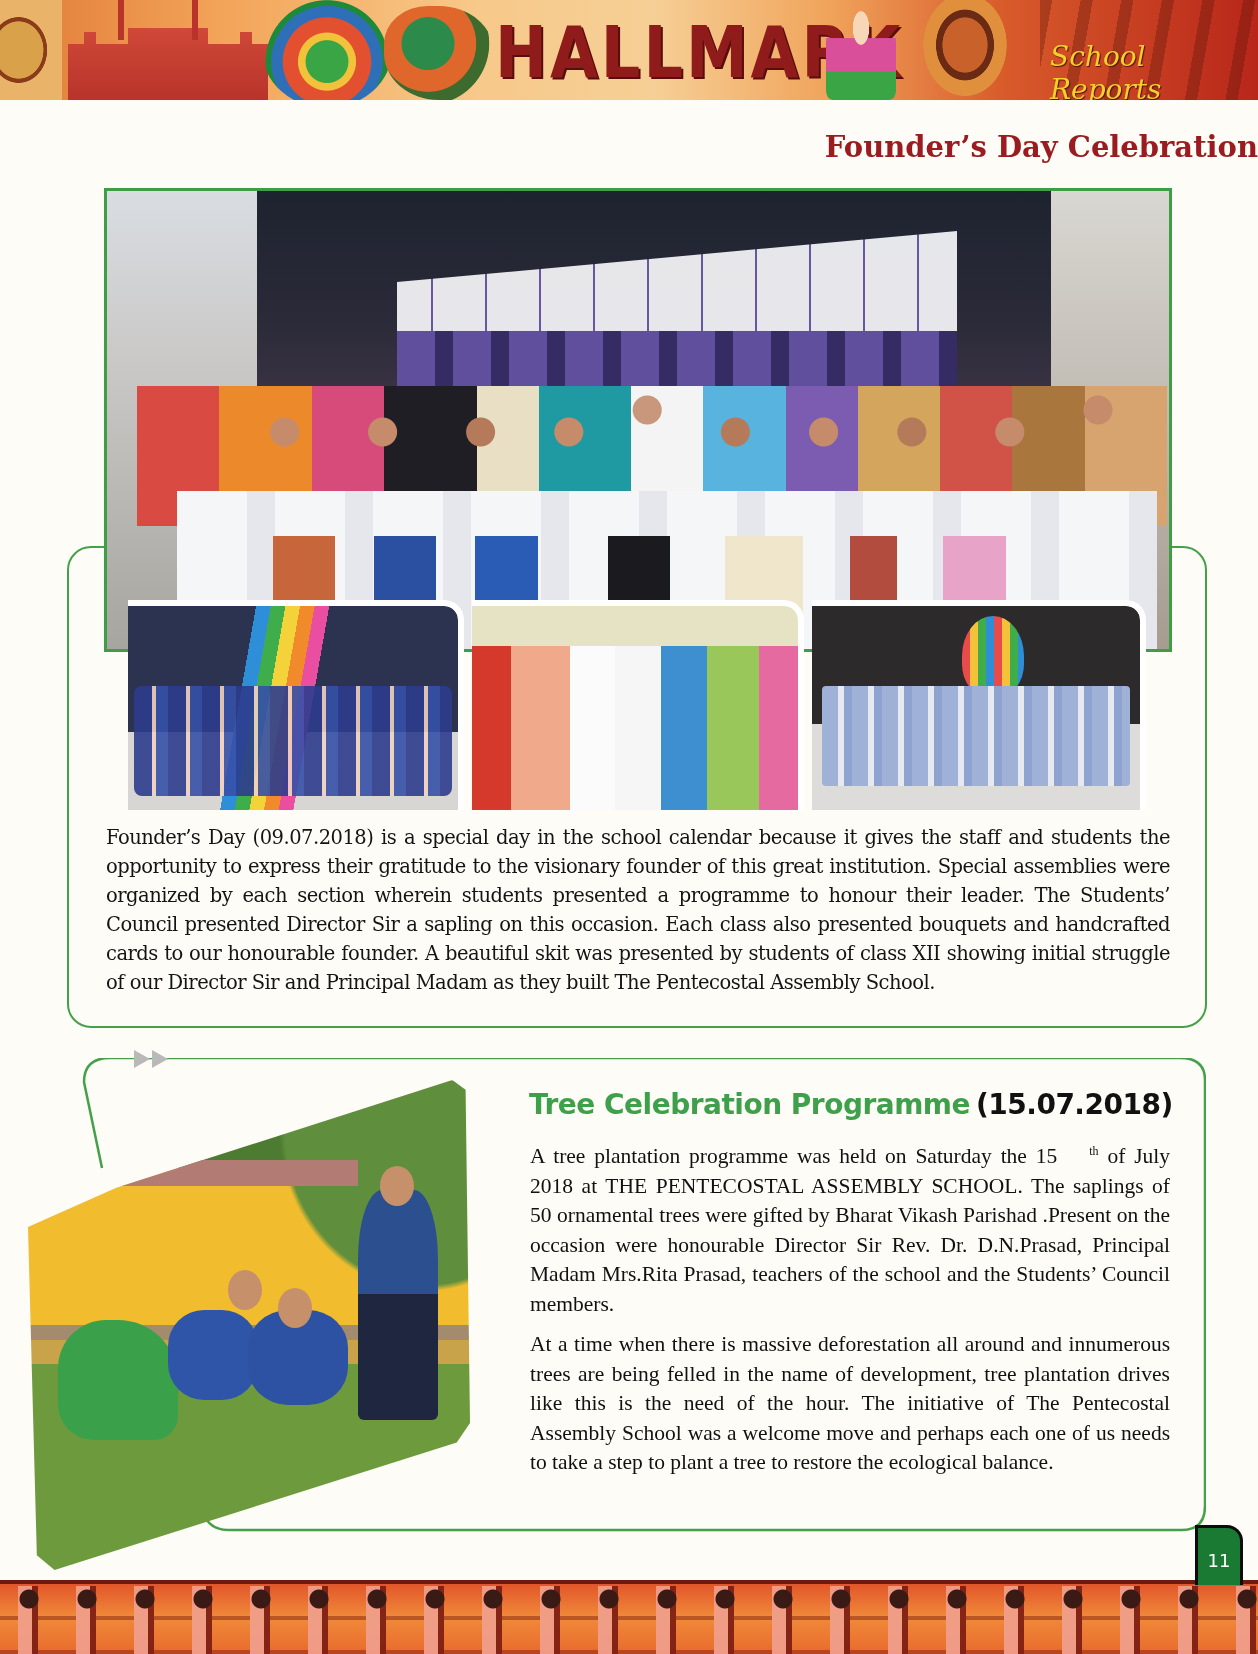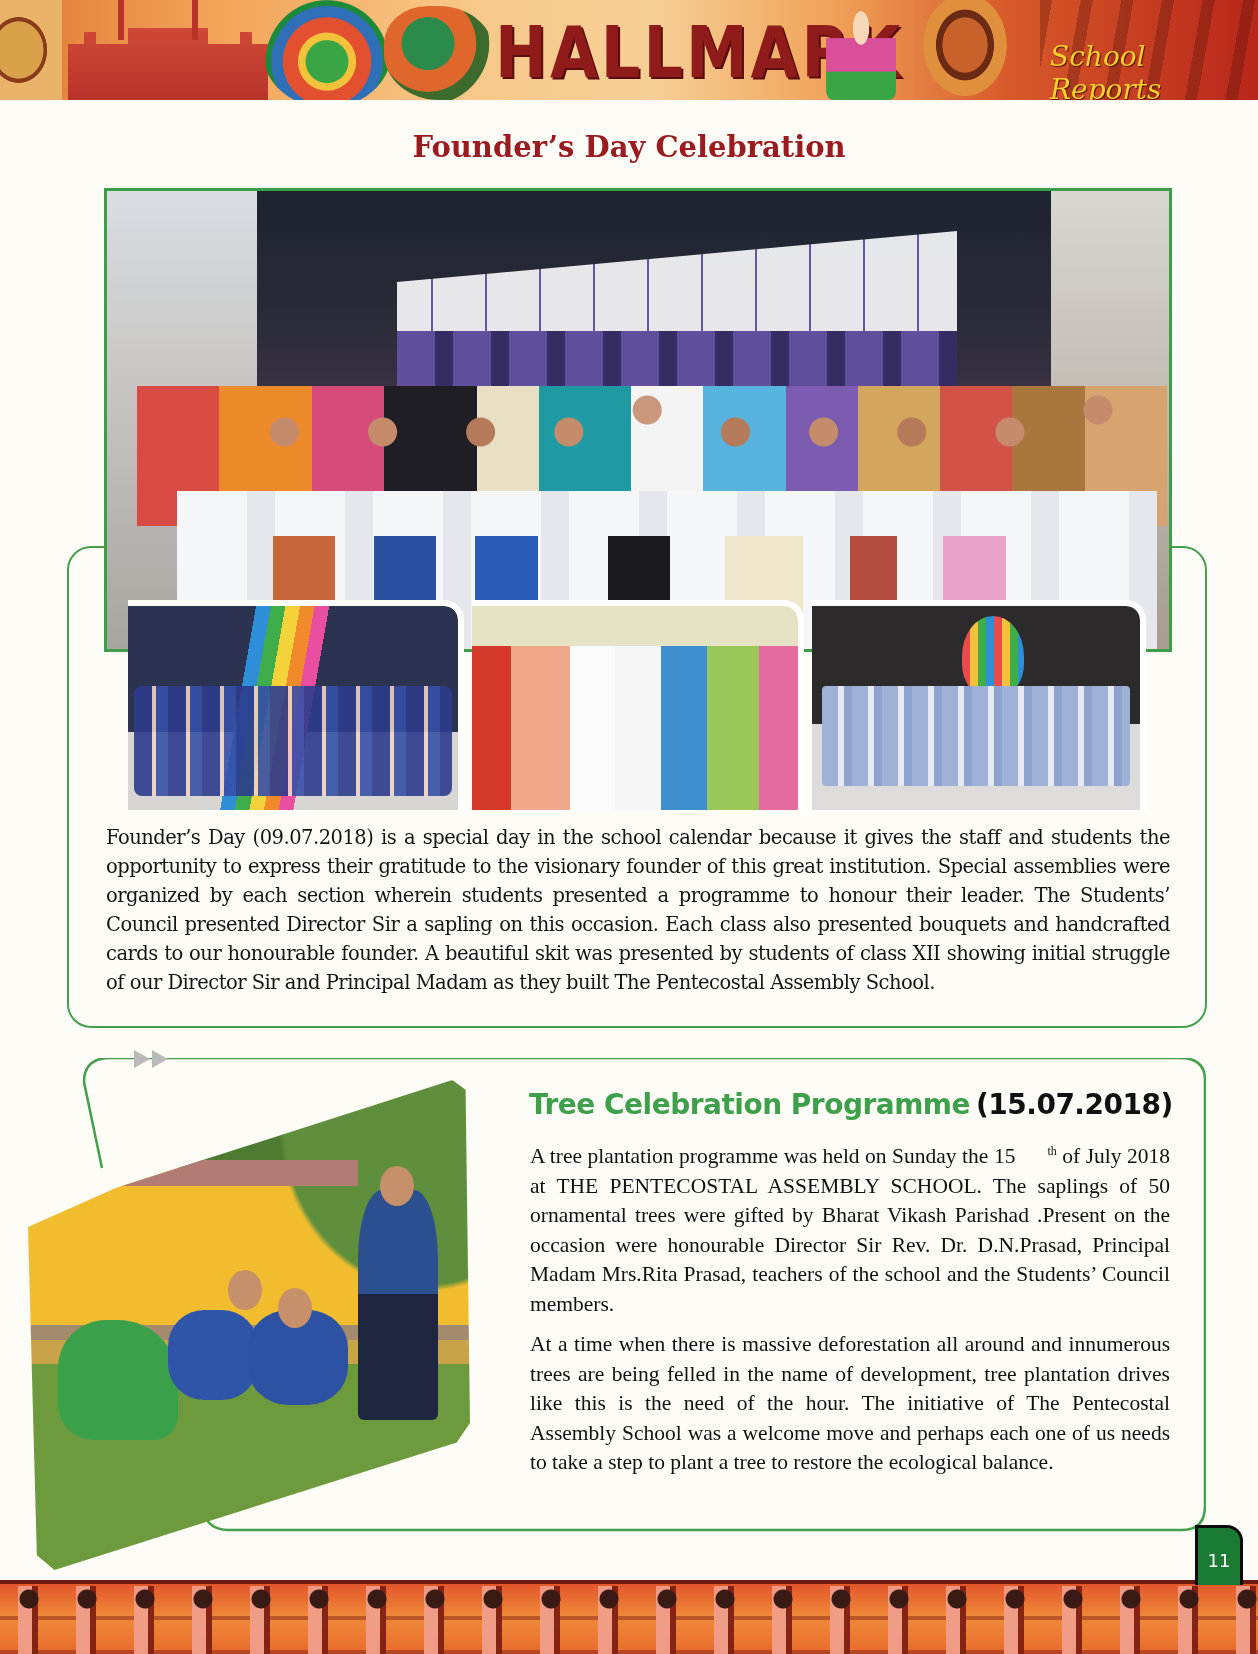--- a/index.html
+++ b/index.html
@@ -26,21 +26,21 @@
   .hdr-dancer { left: 826px; top: 4px; width: 70px; height: 96px;
     background: radial-gradient(ellipse at 50% 25%, #f6d7b8 0 16%, transparent 17%), linear-gradient(180deg, transparent 35%, #d94f9a 36% 70%, #3aa544 71%); border-radius: 40% 40% 10% 10%; }
   .hdr-goddess { left: 920px; top: 0; width: 90px; height: 100px;
     background: radial-gradient(ellipse at 50% 45%, #c9622a 0 35%, #6b2a14 36% 45%, #e0903c 46% 65%, transparent 66%); }
   .hdr-figs { left: 1040px; top: 0; width: 218px; height: 100px;
     background: repeating-linear-gradient(100deg, rgba(90,20,10,.35) 0 12px, transparent 12px 40px); }
   .hdr-sub { left: 1050px; top: 40px; font-family: "DejaVu Serif", serif; font-style: italic;
     font-size: 28px; color: #f2d12c; text-shadow: 1px 1px 1px #5a0d0d; }
 
   
-  .founder-title { position: absolute; left: 0; width: 1258px; top: 130px; text-align: center;
+  .founder-title { position: absolute; left: 0; width: 1258px; top: 130px; text-align: right;
     font-family: "DejaVu Serif", serif; font-weight: bold; font-size: 29px; color: #9a1c20; }
 
   .founder-box { position: absolute; left: 67px; top: 546px; width: 1140px; height: 482px;
     border: 2px solid #45a04a; border-radius: 24px; }
   .main-photo { position: absolute; left: 104px; top: 188px; width: 1068px; height: 464px;
     border: 3px solid #3f9e45; overflow: hidden; background: #2a2430; }
   .photo { position: absolute; overflow: hidden; }
   .mp-left { left: 0; top: 0; width: 150px; height: 100%;
     background: linear-gradient(180deg, #d9dde2 0%, #c9c7c5 40%, #a7a59f 100%); }
   .mp-stage { left: 150px; top: 0; width: 800px; height: 210px;
@@ -214,21 +214,21 @@
   <div class="tp-girl-blue2"></div>
   <div class="tp-face" style="left:200px; top:190px"></div>
   <div class="tp-face" style="left:250px; top:208px"></div>
 </div>
 
 <h2 class="tree-title">
   <span>Tree Celebration Programme</span><span class="date">(15.07.2018)</span>
 </h2>
 
 <div class="tree-text">
-  <p><span>A tree plantation programme was held on Sunday the 15</span><sup>th</sup><span> of July 2018 at THE PENTECOSTAL ASSEMBLY SCHOOL. The saplings of 50 ornamental trees were gifted by Bharat Vikash Parishad .Present on the occasion were honourable Director Sir Rev. Dr. D.N.Prasad, Principal Madam Mrs.Rita Prasad, teachers of the school and the Students’ Council members.</span></p>
+  <p><span>A tree plantation programme was held on Saturday the 15</span><sup>th</sup><span> of July 2018 at THE PENTECOSTAL ASSEMBLY SCHOOL. The saplings of 50 ornamental trees were gifted by Bharat Vikash Parishad .Present on the occasion were honourable Director Sir Rev. Dr. D.N.Prasad, Principal Madam Mrs.Rita Prasad, teachers of the school and the Students’ Council members.</span></p>
   <p>At a time when there is massive deforestation all around and innumerous trees are being felled in the name of development, tree plantation drives like this is the need of the hour. The initiative of The Pentecostal Assembly School  was a welcome move and perhaps each one of us needs to take a step to plant a tree to restore the ecological balance.</p>
 </div>
 
 <div class="page-tab">
   <div class="page-num">11</div>
 </div>
 
 <div class="footer">
   <div class="footer-figs"></div>
   <div class="footer-heads"></div>

